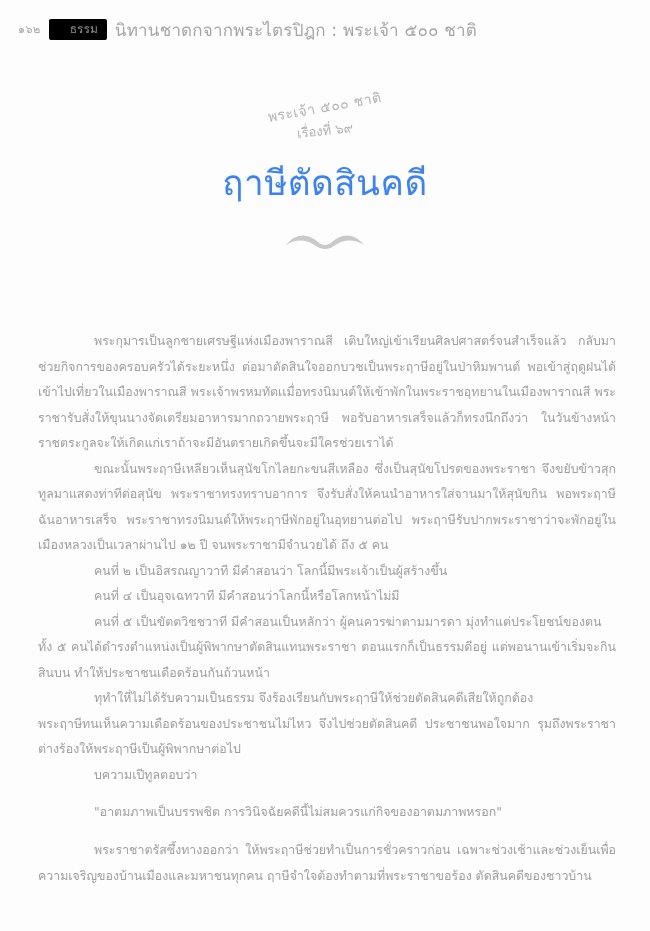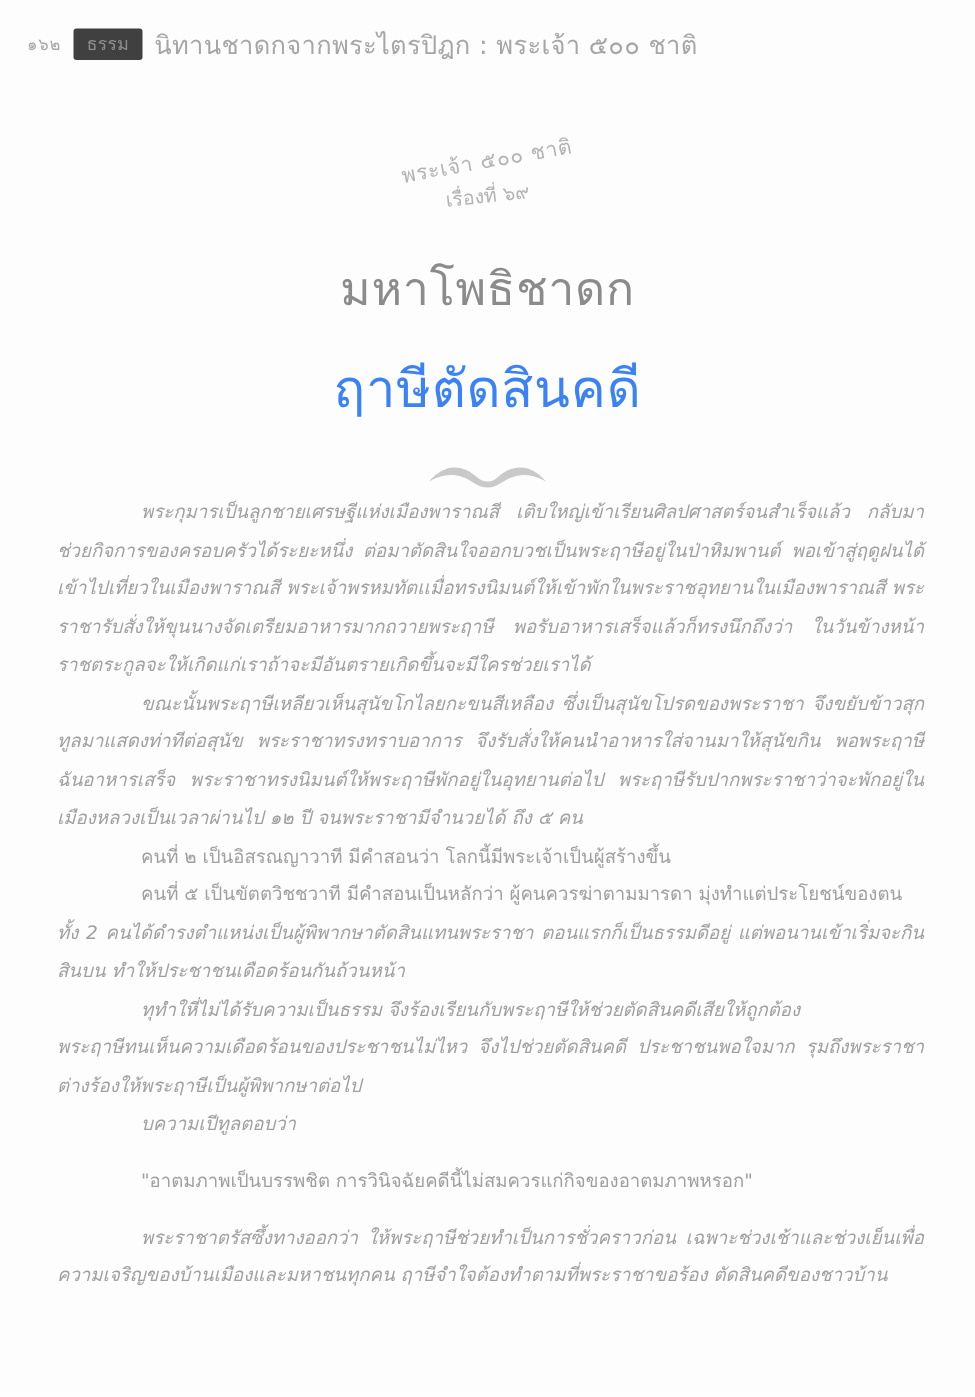--- a/index.html
+++ b/index.html
@@ -27,24 +27,24 @@
     display: flex;
     align-items: center;
     gap: 8px;
   }
   .page-number {
     font-size: 11px;
     color: #a8a8a8;
     letter-spacing: 0.5px;
   }
   .header-badge {
-    background: #404040;
+    background: #000000;
     color: #8e8e8e;
     font-size: 12px;
-    padding: 4px 9px 5px 9px;
+    padding: 4px 9px 5px 21px;
     border-radius: 2px;
     line-height: 1;
   }
   .header-title {
     font-size: 17px;
     color: #a6a6a6;
     letter-spacing: 0.2px;
   }
 
   
@@ -97,21 +97,20 @@
     left: 38px;
     right: 34px;
     font-size: 12.4px;
     line-height: 25.5px;
     color: #a0a0a0;
     text-align: justify;
   }
   .para {
     margin: 0 0 0 0;
     text-indent: 56px;
-    font-style: italic;
   }
   .para + .para { margin-top: 0; }
   .listline {
     text-indent: 56px;
     margin: 0;
   }
   .noindent { text-indent: 0; }
   .quote { text-indent: 56px; }
 </style>
 </head>
@@ -125,35 +124,35 @@
     <span class="header-title">นิทานชาดกจากพระไตรปิฎก : พระเจ้า ๕๐๐ ชาติ</span>
   </div>
 
   <div class="title-block">
     <div>
       <span class="series-line">พระเจ้า ๕๐๐ ชาติ</span>
     </div>
     <div>
       <span class="story-no">เรื่องที่ ๖๙</span>
     </div>
-    <div class="main-title">มหาโพธิชาดก</div>
     <div class="sub-title">ฤาษีตัดสินคดี</div>
     <div class="ornament">
       <svg width="86" height="20" viewBox="0 0 86 20">
         <path d="M4 14 C 14 2, 26 2, 36 11 C 40 15, 46 15, 50 11 C 60 2, 72 2, 82 14 C 72 8, 62 8, 52 15 C 46 19, 40 19, 34 15 C 24 8, 14 8, 4 14 Z" fill="#c9c9c9"></path>
       </svg>
     </div>
   </div>
 
   <div class="body-text">
     <p class="para">พระกุมารเป็นลูกชายเศรษฐีแห่งเมืองพาราณสี เติบใหญ่เข้าเรียนศิลปศาสตร์จนสำเร็จแล้ว กลับมาช่วยกิจการของครอบครัวได้ระยะหนึ่ง ต่อมาตัดสินใจออกบวชเป็นพระฤาษีอยู่ในป่าหิมพานต์ พอเข้าสู่ฤดูฝนได้เข้าไปเที่ยวในเมืองพาราณสี พระเจ้าพรหมทัตเเมื่อทรงนิมนต์ให้เข้าพักในพระราชอุทยานในเมืองพาราณสี พระราชารับสั่งให้ขุนนางจัดเตรียมอาหารมากถวายพระฤาษี พอรับอาหารเสร็จแล้วก็ทรงนึกถึงว่า ในวันข้างหน้าราชตระกูลจะให้เกิดแก่เราถ้าจะมีอันตรายเกิดขึ้นจะมีใครช่วยเราได้</p>
     <p class="para">ขณะนั้นพระฤาษีเหลียวเห็นสุนัขโกไลยกะขนสีเหลือง ซึ่งเป็นสุนัขโปรดของพระราชา จึงขยับข้าวสุกทูลมาแสดงท่าทีต่อสุนัข พระราชาทรงทราบอาการ จึงรับสั่งให้คนนำอาหารใส่จานมาให้สุนัขกิน พอพระฤาษีฉันอาหารเสร็จ พระราชาทรงนิมนต์ให้พระฤาษีพักอยู่ในอุทยานต่อไป พระฤาษีรับปากพระราชาว่าจะพักอยู่ในเมืองหลวงเป็นเวลาผ่านไป ๑๒ ปี จนพระราชามีจำนวยได้ ถึง ๕ คน</p>
     <p class="listline">คนที่ ๒ เป็นอิสรณญาวาที มีคำสอนว่า โลกนี้มีพระเจ้าเป็นผู้สร้างขึ้น</p>
+    <p class="listline">คนที่ ๔ เป็นอุจเฉทวาที มีคำสอนว่าโลกนี้หรือโลกหน้าไม่มี</p>
     <p class="listline">คนที่ ๕ เป็นขัตตวิชชวาที มีคำสอนเป็นหลักว่า ผู้คนควรฆ่าตามมารดา มุ่งทำแต่ประโยชน์ของตน</p>
-    <p class="para noindent">ทั้ง 2 คนได้ดำรงตำแหน่งเป็นผู้พิพากษาตัดสินแทนพระราชา ตอนแรกก็เป็นธรรมดีอยู่ แต่พอนานเข้าเริ่มจะกินสินบน ทำให้ประชาชนเดือดร้อนกันถ้วนหน้า</p>
+    <p class="para noindent">ทั้ง ๕ คนได้ดำรงตำแหน่งเป็นผู้พิพากษาตัดสินแทนพระราชา ตอนแรกก็เป็นธรรมดีอยู่ แต่พอนานเข้าเริ่มจะกินสินบน ทำให้ประชาชนเดือดร้อนกันถ้วนหน้า</p>
     <p class="para">ทุทำใหี่ไม่ได้รับความเป็นธรรม จึงร้องเรียนกับพระฤาษีให้ช่วยตัดสินคดีเสียให้ถูกต้อง</p>
     <p class="para noindent">พระฤาษีทนเห็นความเดือดร้อนของประชาชนไม่ไหว จึงไปช่วยตัดสินคดี ประชาชนพอใจมาก รุมถึงพระราชา ต่างร้องให้พระฤาษีเป็นผู้พิพากษาต่อไป</p>
     <p class="para">บความเปีทูลตอบว่า</p>
     <p class="quote">"อาตมภาพเป็นบรรพชิต การวินิจฉัยคดีนี้ไม่สมควรแก่กิจของอาตมภาพหรอก"</p>
     <p class="para">พระราชาตรัสซึ้งทางออกว่า ให้พระฤาษีช่วยทำเป็นการชั่วคราวก่อน เฉพาะช่วงเช้าและช่วงเย็นเพื่อความเจริญของบ้านเมืองและมหาชนทุกคน ฤาษีจำใจต้องทำตามที่พระราชาขอร้อง ตัดสินคดีของชาวบ้าน</p>
   </div>
 
 </div>
 
 </body></html>

